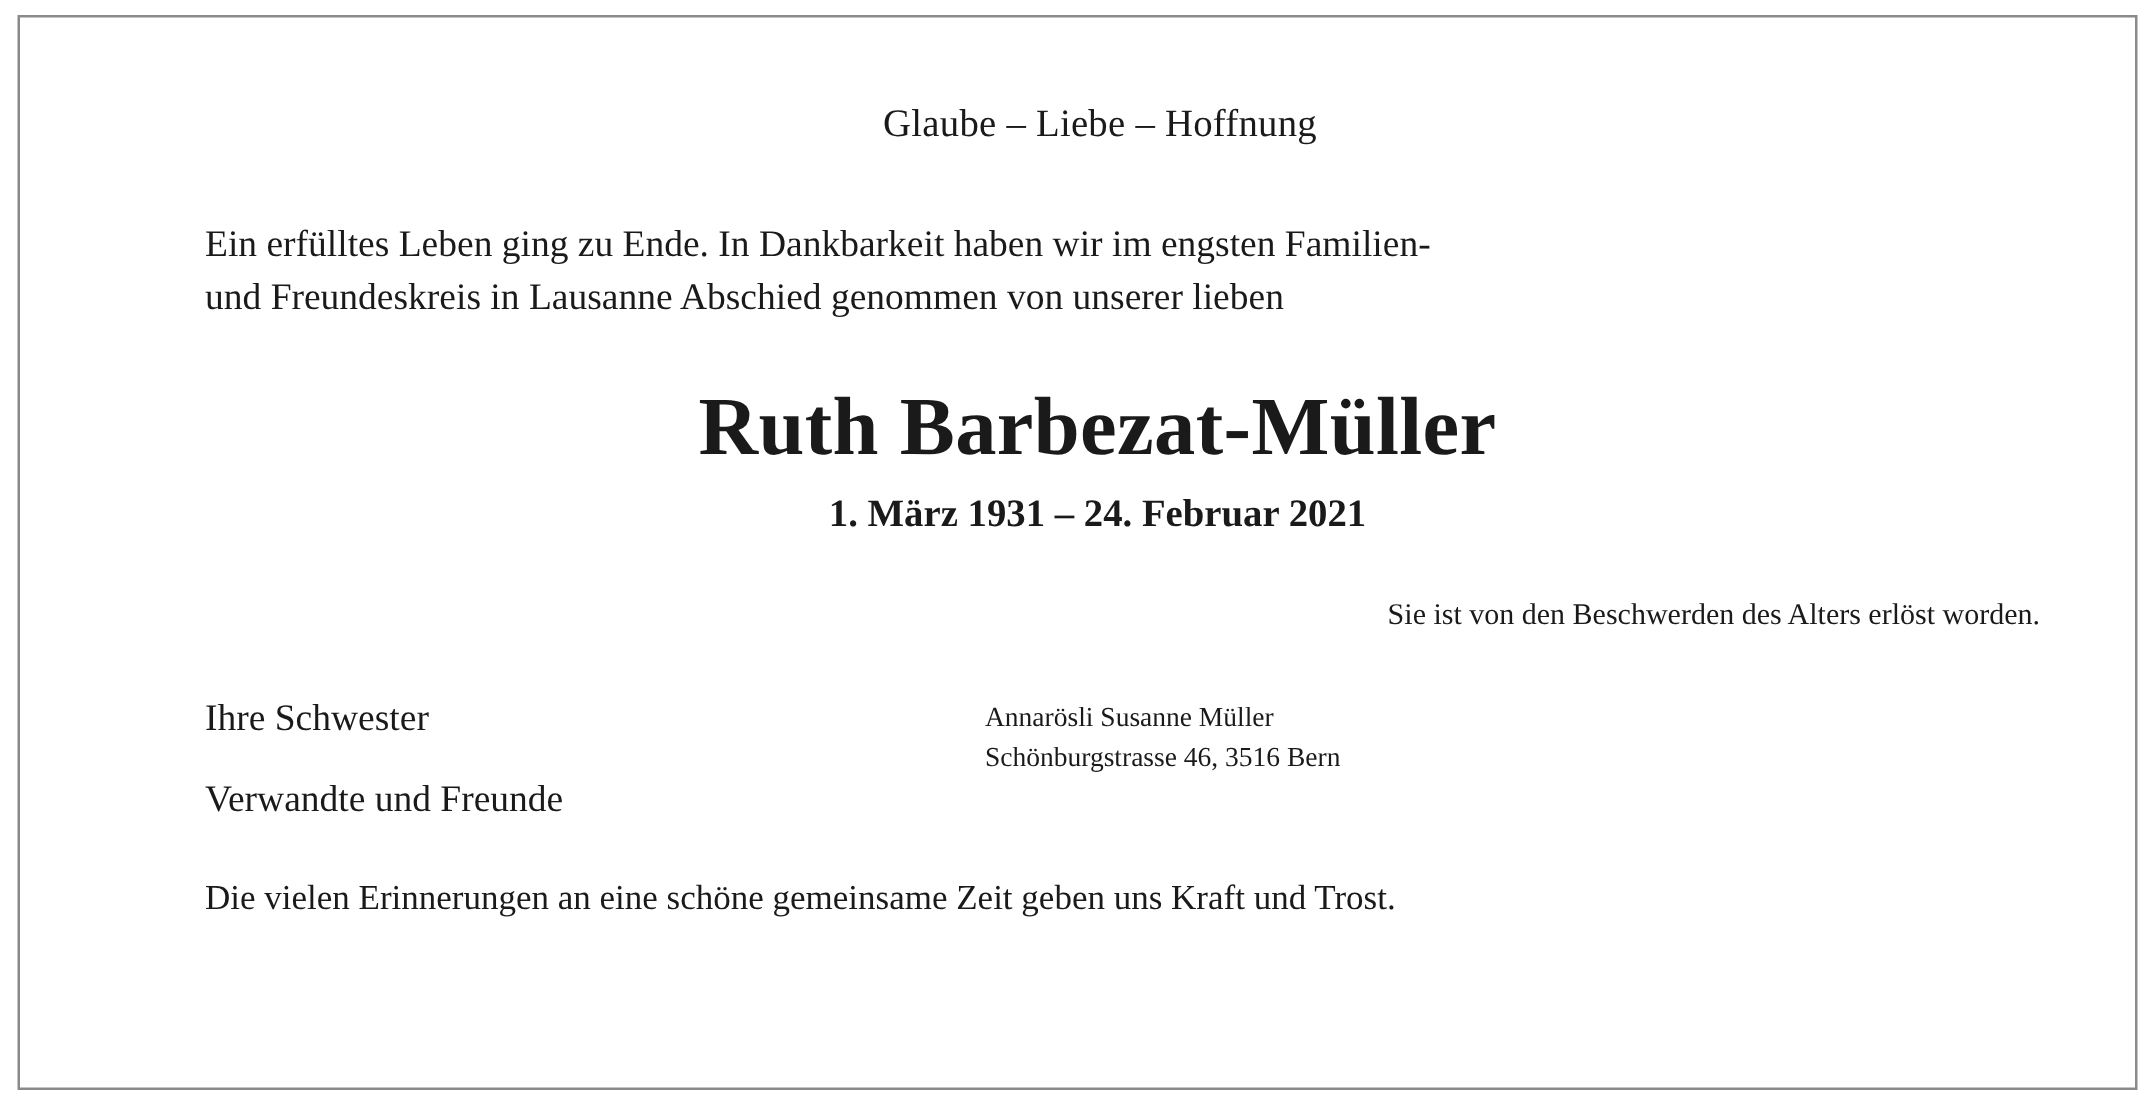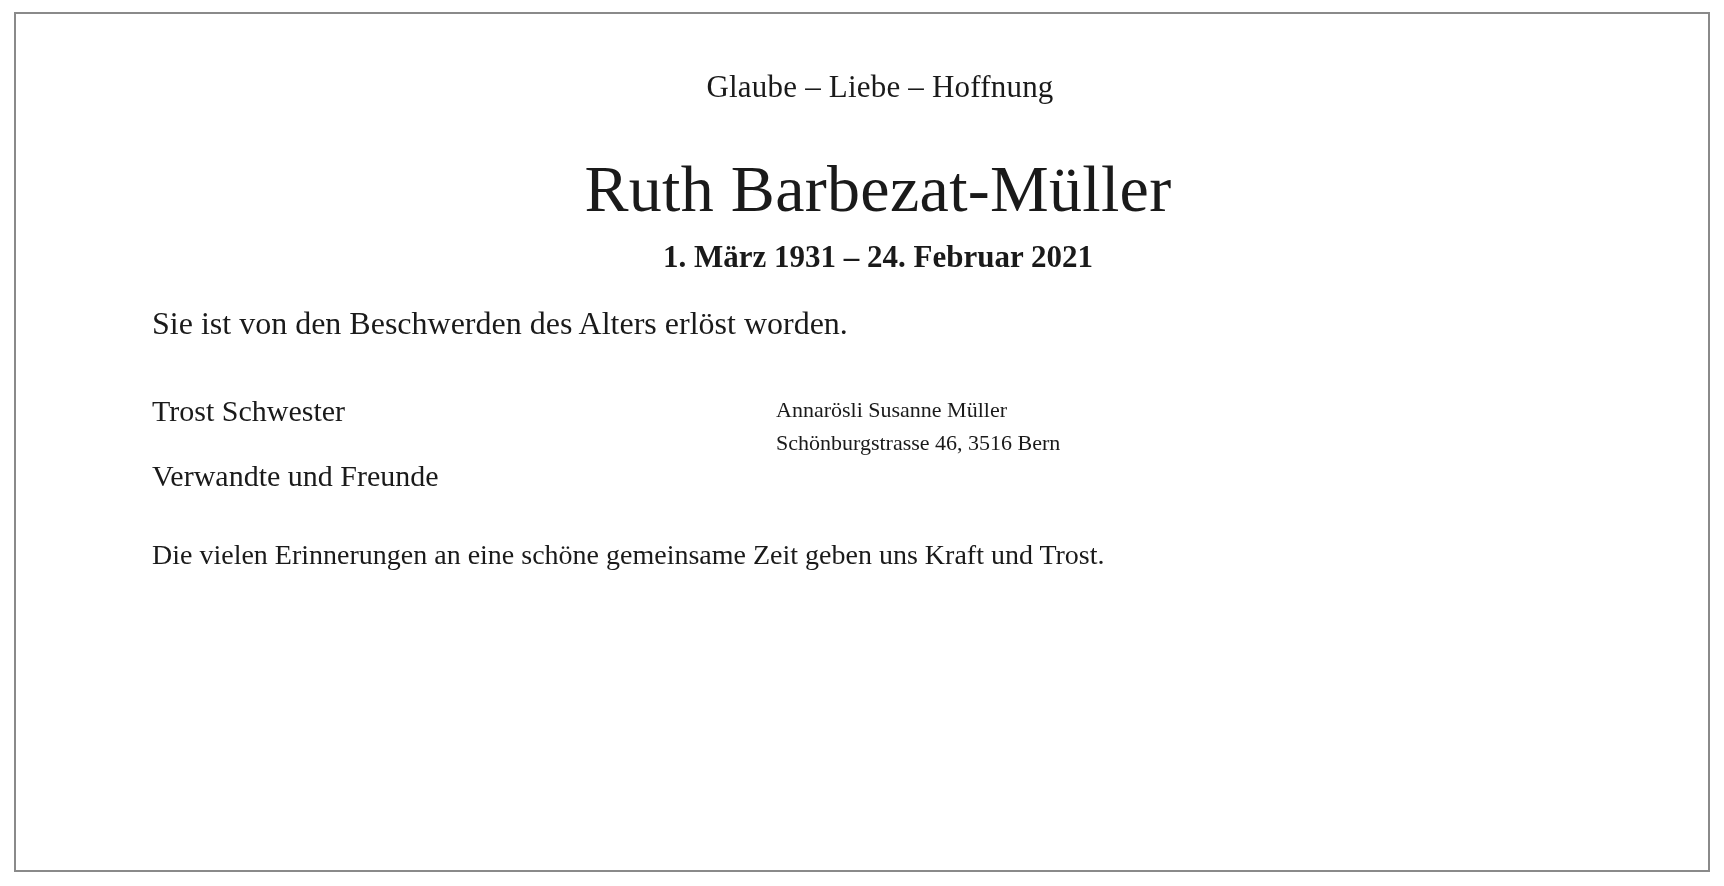--- a/index.html
+++ b/index.html
@@ -21,21 +21,21 @@
     padding: 12px 14px 14px 14px;
     background: #ffffff;
   }
   .notice {
     box-sizing: border-box;
     width: 100%;
     height: 100%;
     border: 2px solid #8a8a8a;
     background: #ffffff;
     position: relative;
-    padding: 4px;
+    padding: 16px;
   }
   .inner {
     box-sizing: border-box;
     width: 100%;
     height: 100%;
     padding: 44px 60px 20px 132px;
     position: relative;
   }
   .motto {
     text-align: center;
@@ -52,32 +52,33 @@
     max-width: 1270px;
   }
   .intro .line2 {
     display: block;
   }
   .name {
     text-align: center;
     font-size: 66px;
     line-height: 1.1;
     margin: 46px 0 0 -40px;
-    font-weight: normal;
+    font-weight: bold;
     letter-spacing: 0.3px;
   }
   .dates {
     text-align: center;
     font-size: 31px;
     margin: 14px 0 0 -40px;
     font-weight: bold;
   }
   .relief {
-    font-size: 32px;
-    margin-top: 30px;
+    font-size: 24px;
+    margin-top: 50px;
+    text-align: right;
   }
   .family {
     margin-top: 52px;
     display: flex;
     align-items: flex-start;
   }
   .family-left {
     font-size: 30px;
     width: 624px;
     flex: none;
@@ -96,29 +97,33 @@
 </style>
 </head>
 <body>
 
 <div class="page">
   <div class="notice">
     <div class="inner">
 
       <div class="motto">Glaube – Liebe – Hoffnung</div>
 
+      <div class="intro">
+        <span>Ein erfülltes Leben ging zu Ende. In Dankbarkeit haben wir im engsten Familien-</span>
+        <span class="line2">und Freundeskreis in Lausanne Abschied genommen von unserer lieben</span>
+      </div>
 
       <div class="name">Ruth Barbezat-Müller</div>
 
       <div class="dates">1. März 1931 – 24. Februar 2021</div>
 
       <div class="relief">Sie ist von den Beschwerden des Alters erlöst worden.</div>
 
       <div class="family">
-        <div class="family-left">Trost Schwester</div>
+        <div class="family-left">Ihre Schwester</div>
         <div class="family-right">
           <div>Annarösli Susanne Müller</div>
           <div>Schönburgstrasse 46, 3516 Bern</div>
         </div>
       </div>
 
       <div class="relatives">Verwandte und Freunde</div>
 
       <div class="closing">Die vielen Erinnerungen an eine schöne gemeinsame Zeit geben uns Kraft und Trost.</div>
 

